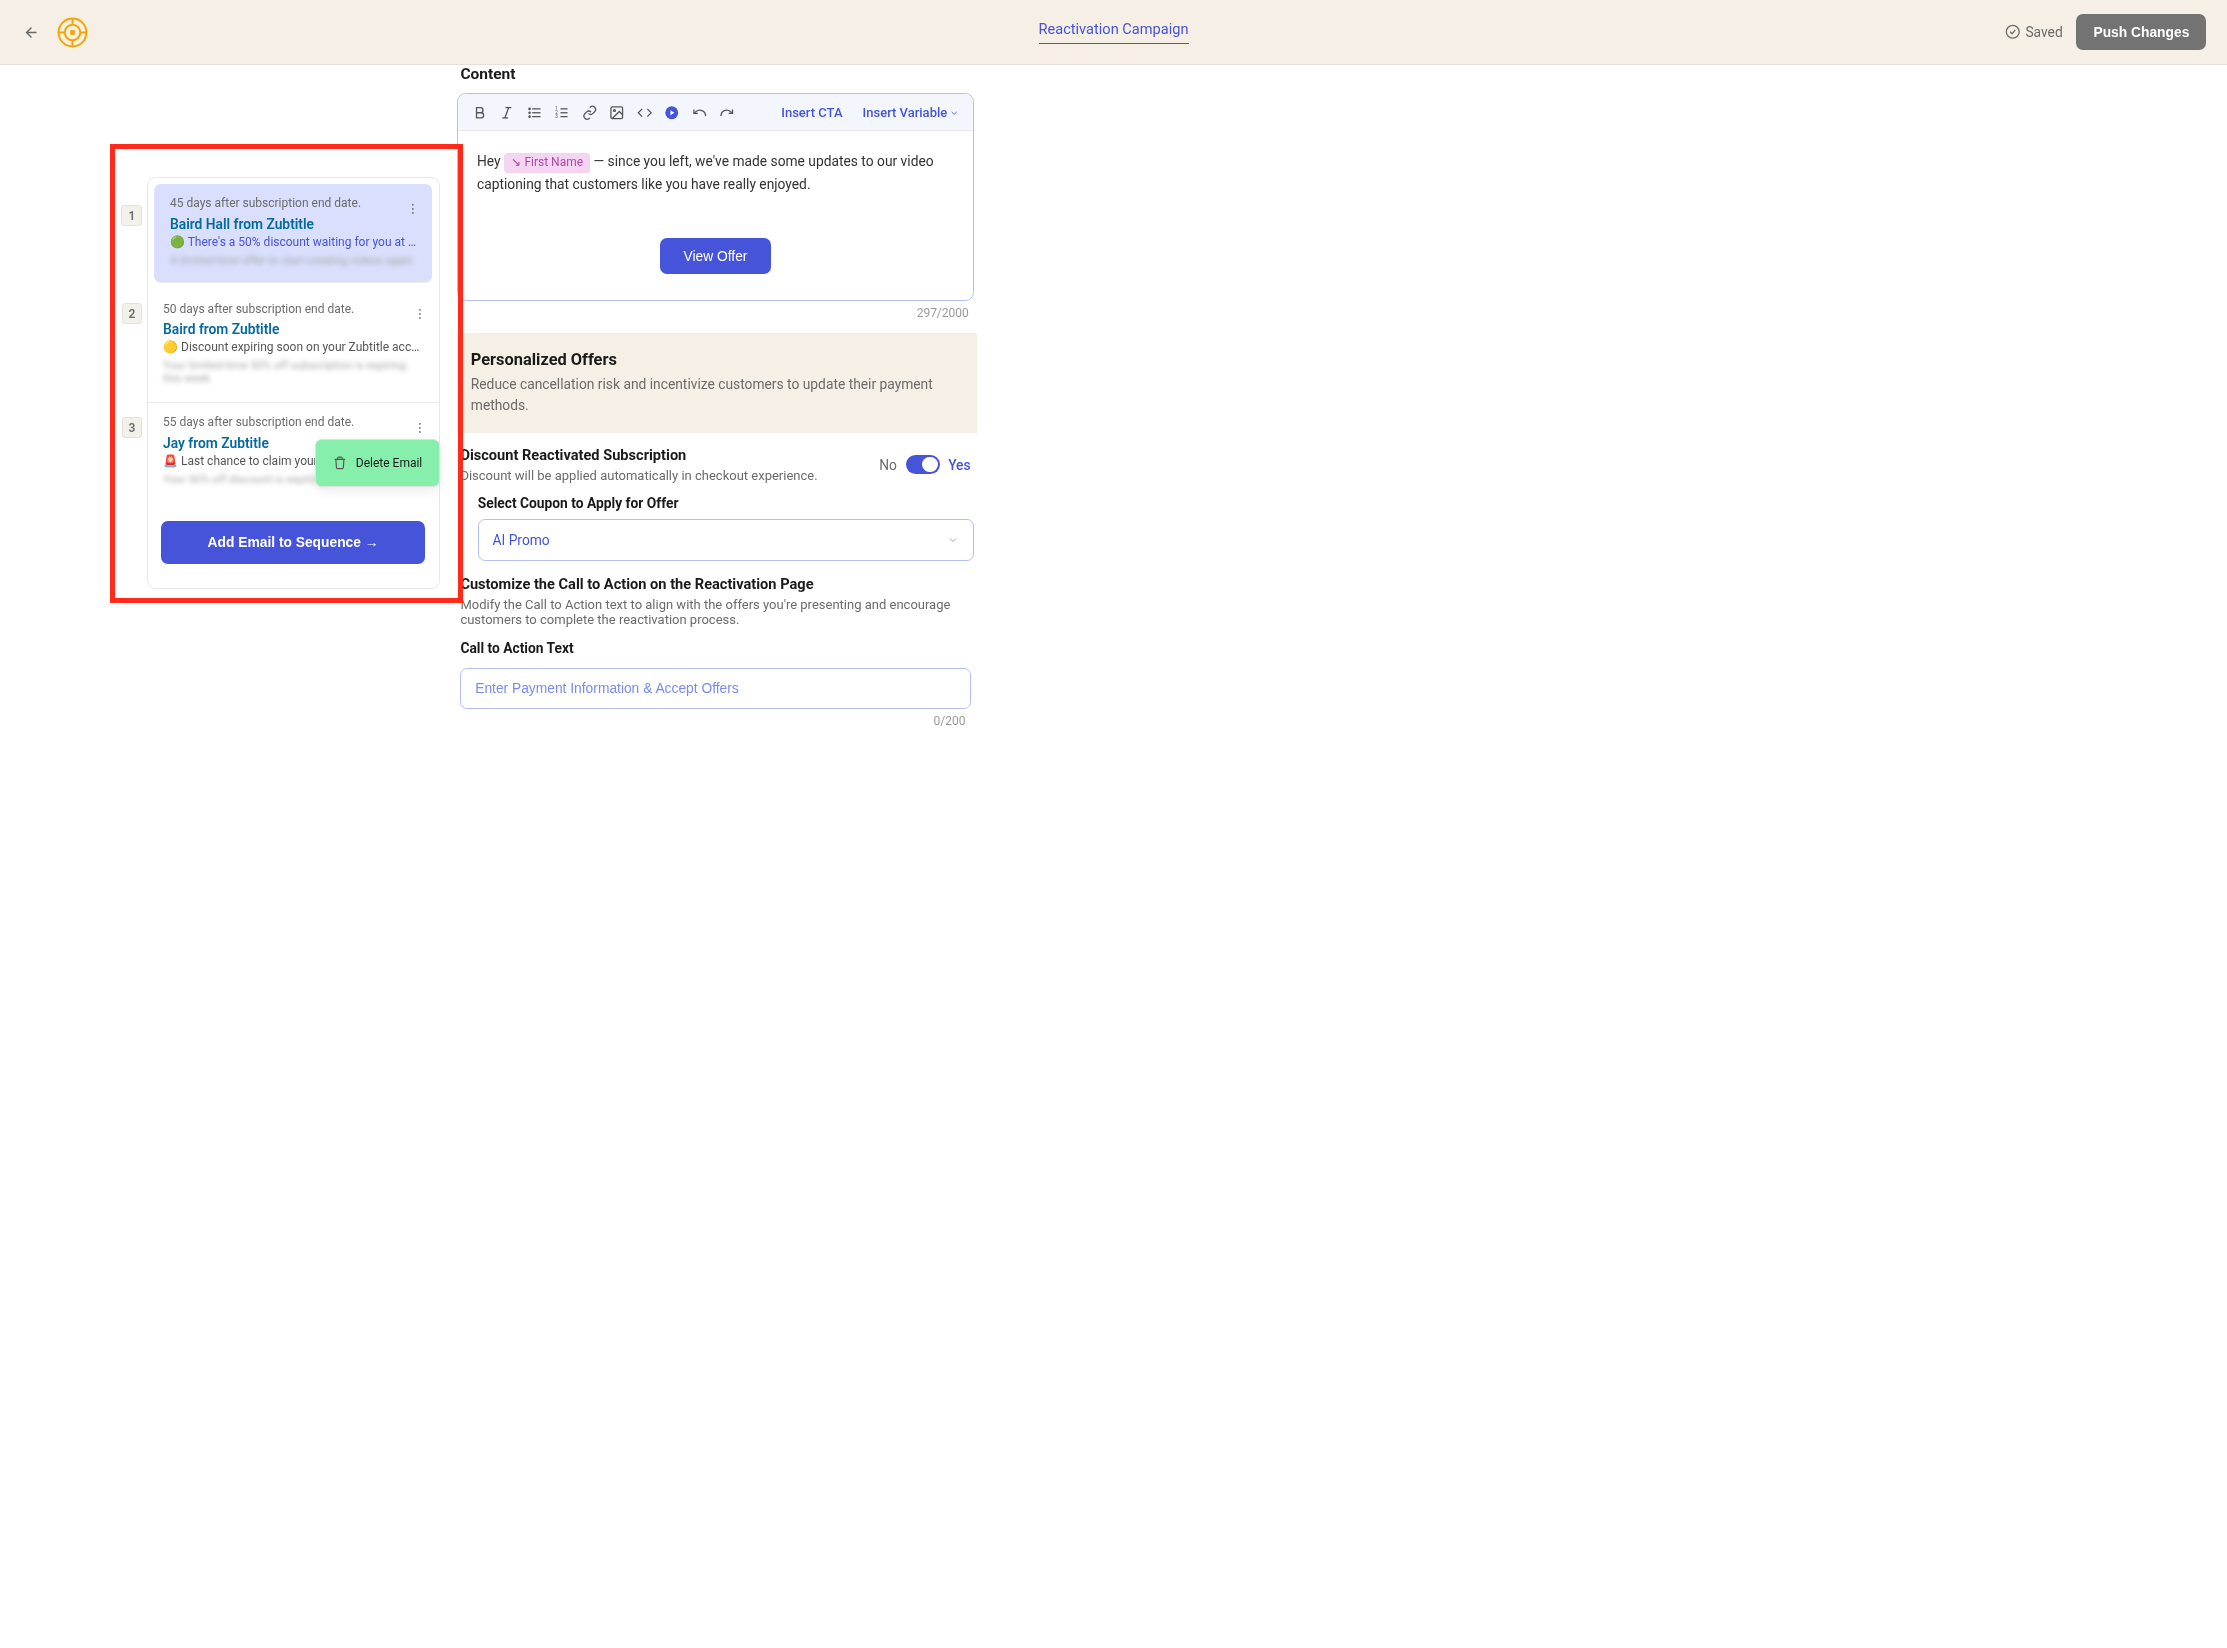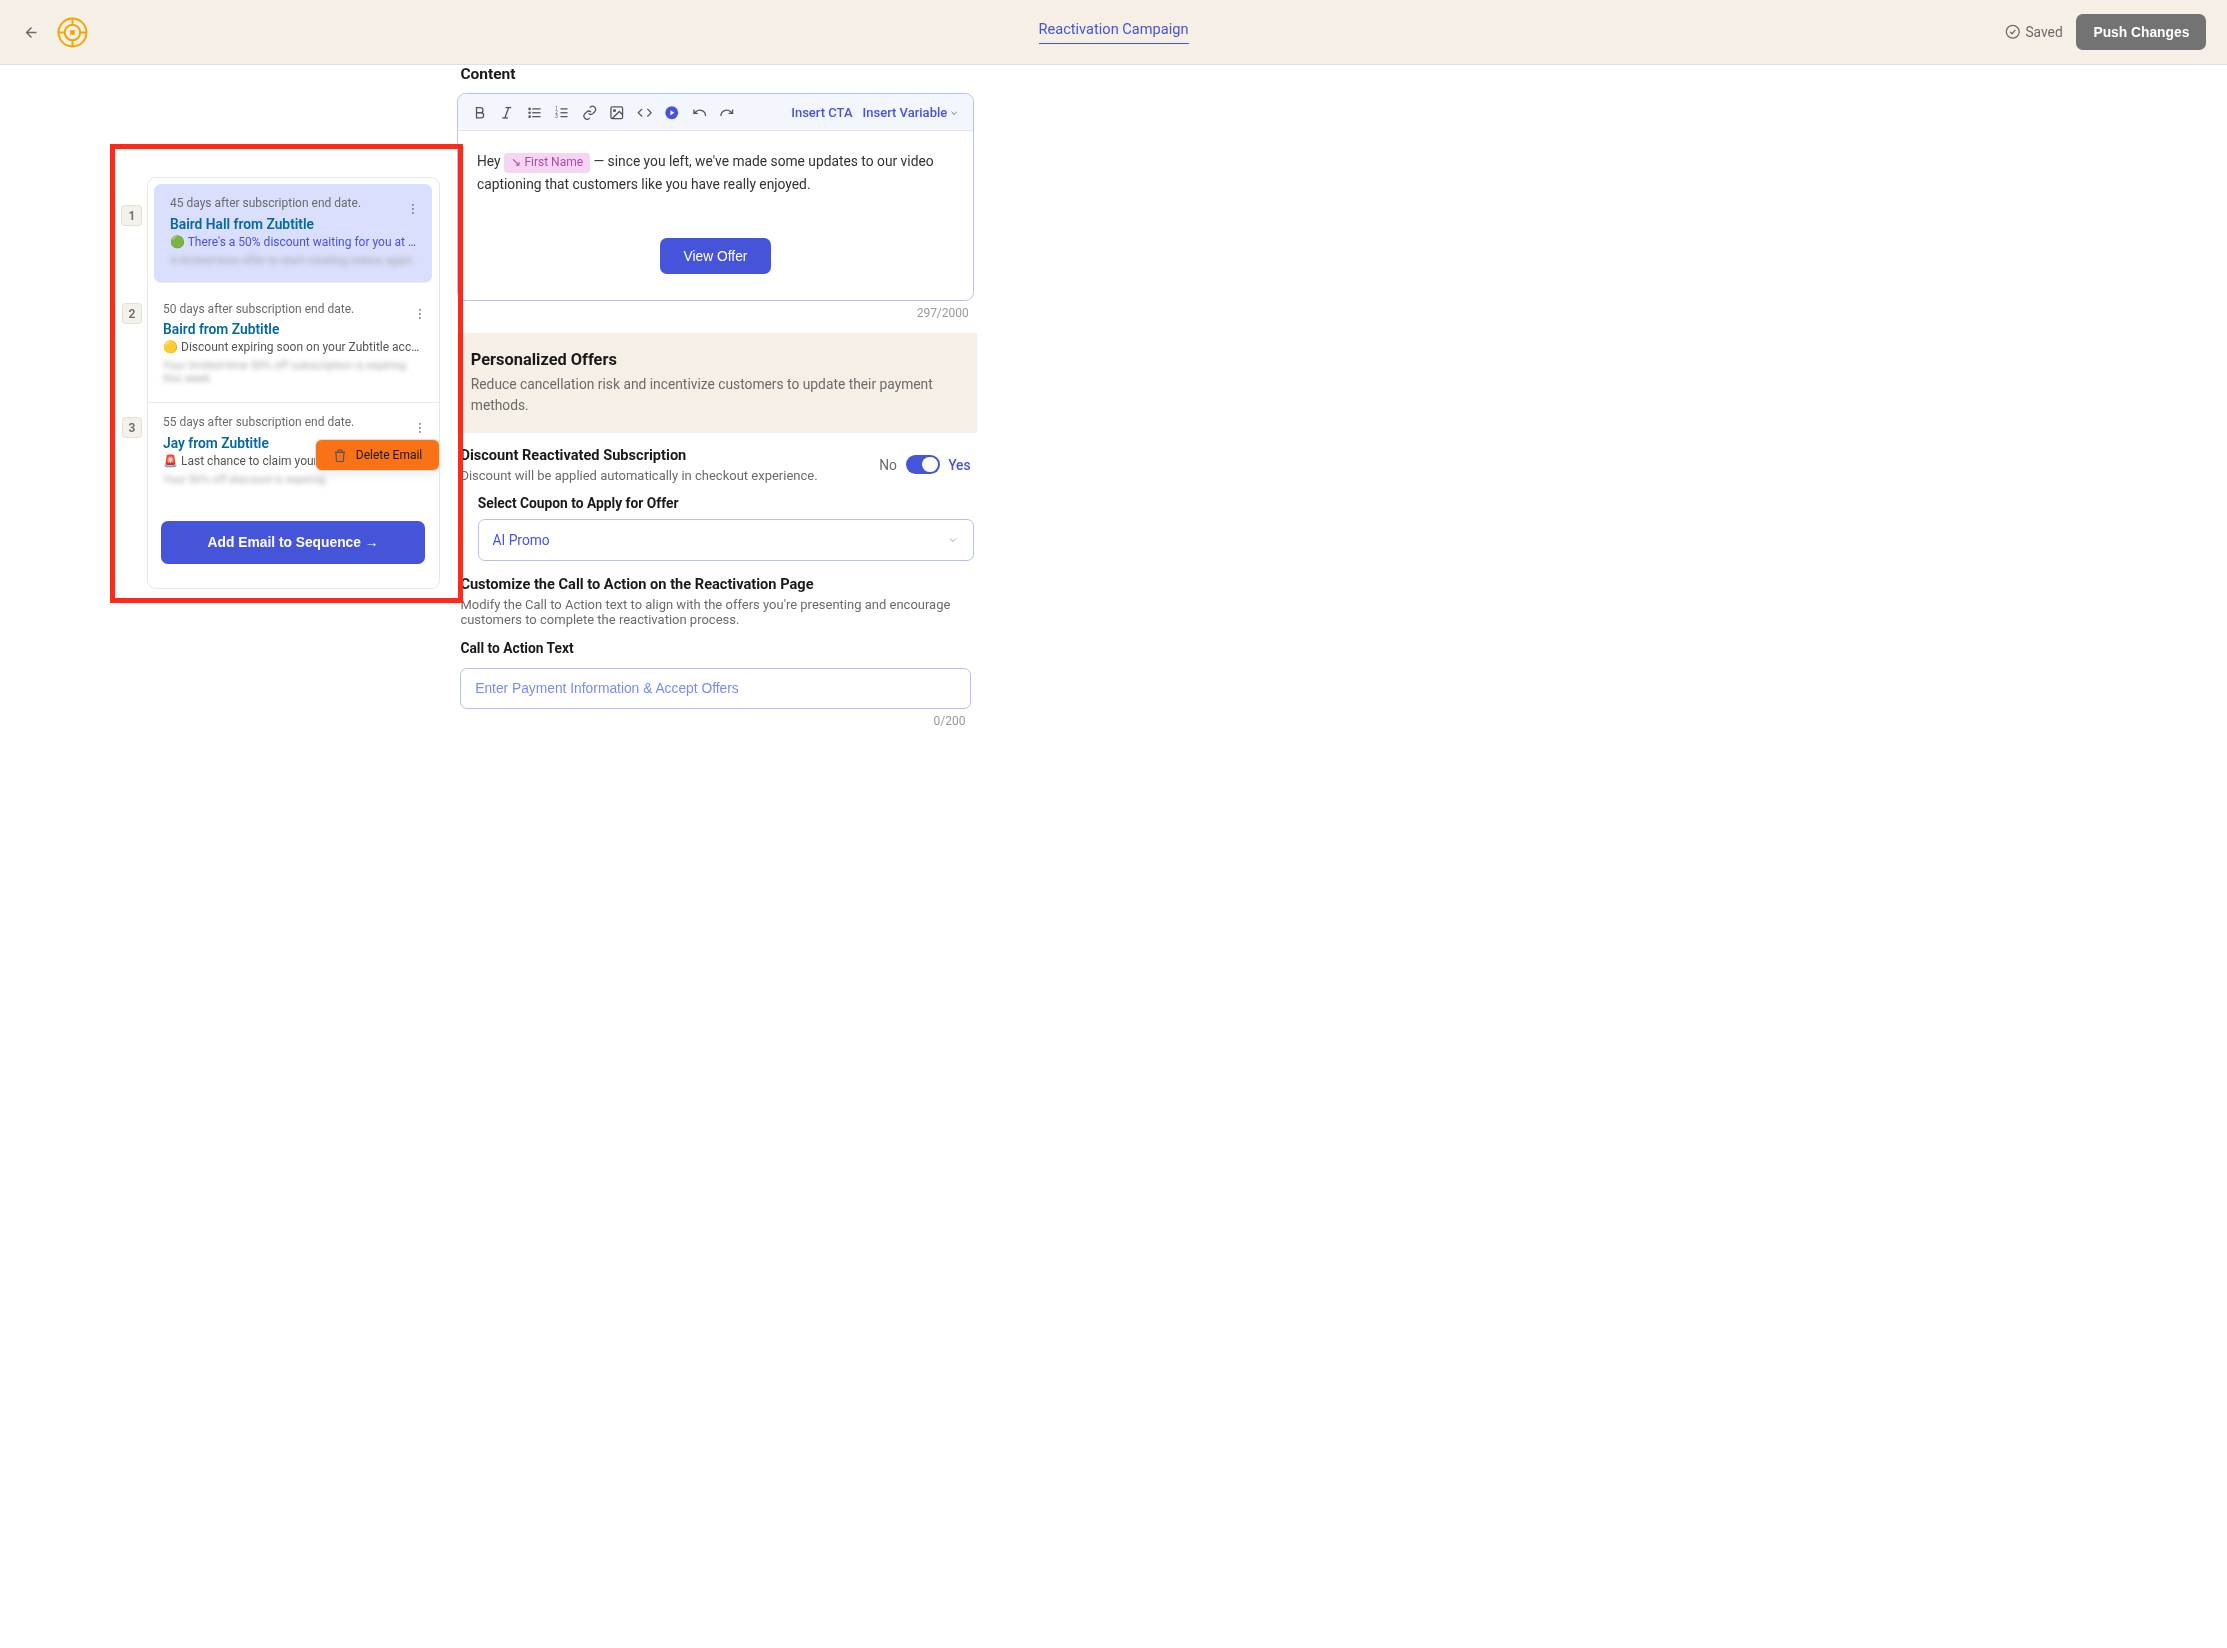--- a/index.html
+++ b/index.html
@@ -20,28 +20,28 @@
 .seq-num{position:absolute;left:-26px;top:13.8px;width:20.7px;height:20.7px;background:#f4f1ea;border:0.9px solid #e5dfd5;border-radius:3.4px;display:flex;align-items:center;justify-content:center;font-size:12px;font-weight:600;color:#6b6b6b}
 .seq-item.active{background:#d9dffd;border-radius:6.9px;margin:6.9px}
 .seq-item.active .seq-num{top:20.7px;left:-33px}
 .seq-timing{font-size:12px;color:#6b6b6b;margin-bottom:5.2px}
 .seq-from{font-size:13.8px;font-weight:600;color:#0369a1;margin-bottom:3.4px}
 .seq-subject{font-size:12px;color:#4654d9;white-space:nowrap;overflow:hidden;text-overflow:ellipsis}
 .seq-subject.plain{color:#555}
 .seq-blur{margin-top:5.2px;height:15.5px;filter:blur(2.6px);color:#a5a5a5;font-size:11.2px}
 .seq-blur.tall{height:31px}
 .seq-menu-btn{position:absolute;right:8.6px;top:13.8px;background:none;border:none;cursor:pointer;padding:3.4px;color:#6b6b6b}
-.delete-popup{position:absolute;right:-1.7px;top:36px;background:#f97316;border:0.9px solid #e0e0e0;border-radius:6.9px;box-shadow:0 3.4px 10.3px rgba(0,0,0,0.08);padding:8px 17px;display:flex;align-items:flex-end;gap:8.6px;z-index:10}
+.delete-popup{position:absolute;right:-1.7px;top:36px;background:#86efac;border:0.9px solid #e0e0e0;border-radius:6.9px;box-shadow:0 3.4px 10.3px rgba(0,0,0,0.08);padding:16px 17px;display:flex;align-items:flex-start;gap:8.6px;z-index:10}
 .add-email-btn{display:block;width:calc(100% - 27.6px);margin:20.7px 13.8px 24px;background:#4654d9;color:#fff;border:none;border-radius:6.9px;padding:13.8px;font-size:13.8px;font-weight:600;cursor:pointer}
 .right-col{flex:1;min-width:0;padding:0 17px 34px 0;max-width:534px}
 .content-label{font-size:15.5px;font-weight:700;margin:0 0 10.3px 3.4px}
 .editor-box{border:1.3px solid #b5bff3;border-radius:8.6px;background:#fff}
 .toolbar{display:flex;align-items:center;padding:10.3px 13.8px;gap:12px;border-bottom:0.9px solid #e8e8ea;background:#f4f6fe;border-radius:8.6px 8.6px 0 0}
 .tb-icon{width:15.5px;height:15.5px;color:#555;cursor:pointer}
-.toolbar-right{margin-left:auto;display:flex;gap:10px}
+.toolbar-right{margin-left:auto;display:flex;gap:20px}
 .tb-link{color:#4654d9;font-size:13px;cursor:pointer;font-weight:500}
 .editor-body{padding:19px 19px 26px;font-size:13.8px;line-height:1.6;color:#333}
 .var-badge{background:#f6d5f3;color:#ad4ba7;border-radius:3.4px;padding:0.9px 6.9px;font-size:12px;display:inline-flex;align-items:center;gap:3.4px}
 .view-offer-btn{display:block;margin:20.7px auto 0;background:#4654d9;color:#fff;border:none;border-radius:6.9px;padding:10.3px 24px;font-size:13.8px;cursor:pointer}
 .char-count{text-align:right;font-size:12px;color:#9a9a9a;margin:5.2px 5.2px 0 0}
 .section-banner{background:#f5efe5;padding:17px 13.8px;margin:13px -3.4px 0 0;border-radius:0}
 .section-title{font-size:16.4px;font-weight:700;margin-bottom:5.2px}
 .section-desc{font-size:13.8px;color:#6b6b6b;line-height:1.5}
 .sub-section{padding:13.8px 3.4px 0}
 .sub-title{font-size:14.6px;font-weight:700;margin-bottom:3.4px}

